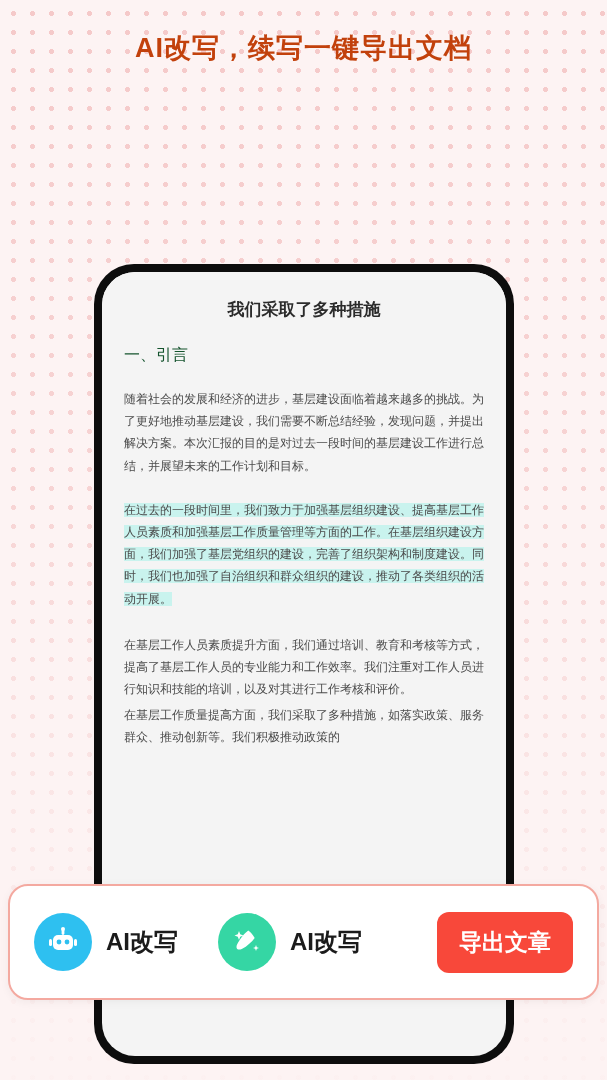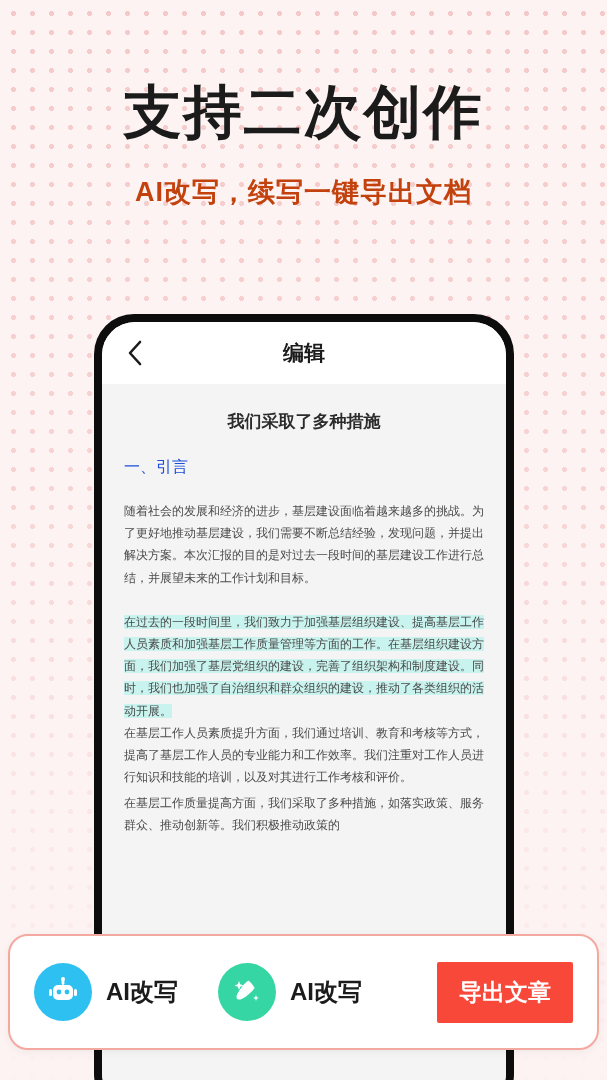--- a/index.html
+++ b/index.html
@@ -102,33 +102,33 @@
   }
   .doc-title {
     text-align: center;
     font-size: 17px;
     font-weight: bold;
     color: #2b2b2b;
     margin-bottom: 24px;
   }
   .sec-head {
     font-size: 16px;
-    color: #1d4ed8;
+    color: #14532d;
     margin-bottom: 22px;
   }
   .para {
     font-size: 12px;
     line-height: 1.85;
     color: #4b4b4b;
     margin-bottom: 22px;
     text-align: justify;
   }
   .para.tight { margin-bottom: 4px; }
   .para.hl-block {
-    margin-bottom: 0;
+    margin-bottom: 24px;
   }
   .para.hl-block span { background: #c9f3ee; line-height: 1.85; box-decoration-break: clone; -webkit-box-decoration-break: clone; }
 
   
   .action-bar {
     position: absolute;
     left: 8px;
     top: 854px;
     width: 591px;
     height: 116px;
@@ -159,48 +159,39 @@
     font-weight: bold;
     color: #1b1b1b;
   }
   .export-btn {
     margin-left: auto;
     background: #f8483a;
     color: #fff;
     font-size: 23px;
     font-weight: bold;
     border: none;
-    border-radius: 2px;
+    border-radius: 12px;
     padding: 15px 22px;
     font-family: "Liberation Sans", sans-serif;
     cursor: pointer;
   }
 </style>
 </head>
 <body>
 
 <div class="bg-dots"></div>
 <div class="bg-fade"></div>
 
 <div class="page">
 
-  <div class="headline">支持二次创作</div>
   <div class="subhead">AI改写，续写一键导出文档</div>
 
   <div class="phone">
     <div class="screen">
 
-      <div class="nav">
-        <div class="back">
-          <svg width="16" height="26" viewBox="0 0 16 26" fill="none">
-            <path d="M13 2 L3 13 L13 24" stroke="#1b1b1b" stroke-width="2.6" stroke-linecap="round" stroke-linejoin="round"></path>
-          </svg>
-        </div>
-        <div class="nav-title">编辑</div>
-      </div>
 
       <div class="doc">
         <div class="doc-title">我们采取了多种措施</div>
         <div class="sec-head">一、引言</div>
         <div class="para">随着社会的发展和经济的进步，基层建设面临着越来越多的挑战。为了更好地推动基层建设，我们需要不断总结经验，发现问题，并提出解决方案。本次汇报的目的是对过去一段时间的基层建设工作进行总结，并展望未来的工作计划和目标。</div>
         <div class="para hl-block"><span>在过去的一段时间里，我们致力于加强基层组织建设、提高基层工作人员素质和加强基层工作质量管理等方面的工作。在基层组织建设方面，我们加强了基层党组织的建设，完善了组织架构和制度建设。同时，我们也加强了自治组织和群众组织的建设，推动了各类组织的活动开展。</span></div>
         <div class="para tight">在基层工作人员素质提升方面，我们通过培训、教育和考核等方式，提高了基层工作人员的专业能力和工作效率。我们注重对工作人员进行知识和技能的培训，以及对其进行工作考核和评价。</div>
         <div class="para tight">在基层工作质量提高方面，我们采取了多种措施，如落实政策、服务群众、推动创新等。我们积极推动政策的</div>
 
       </div>

